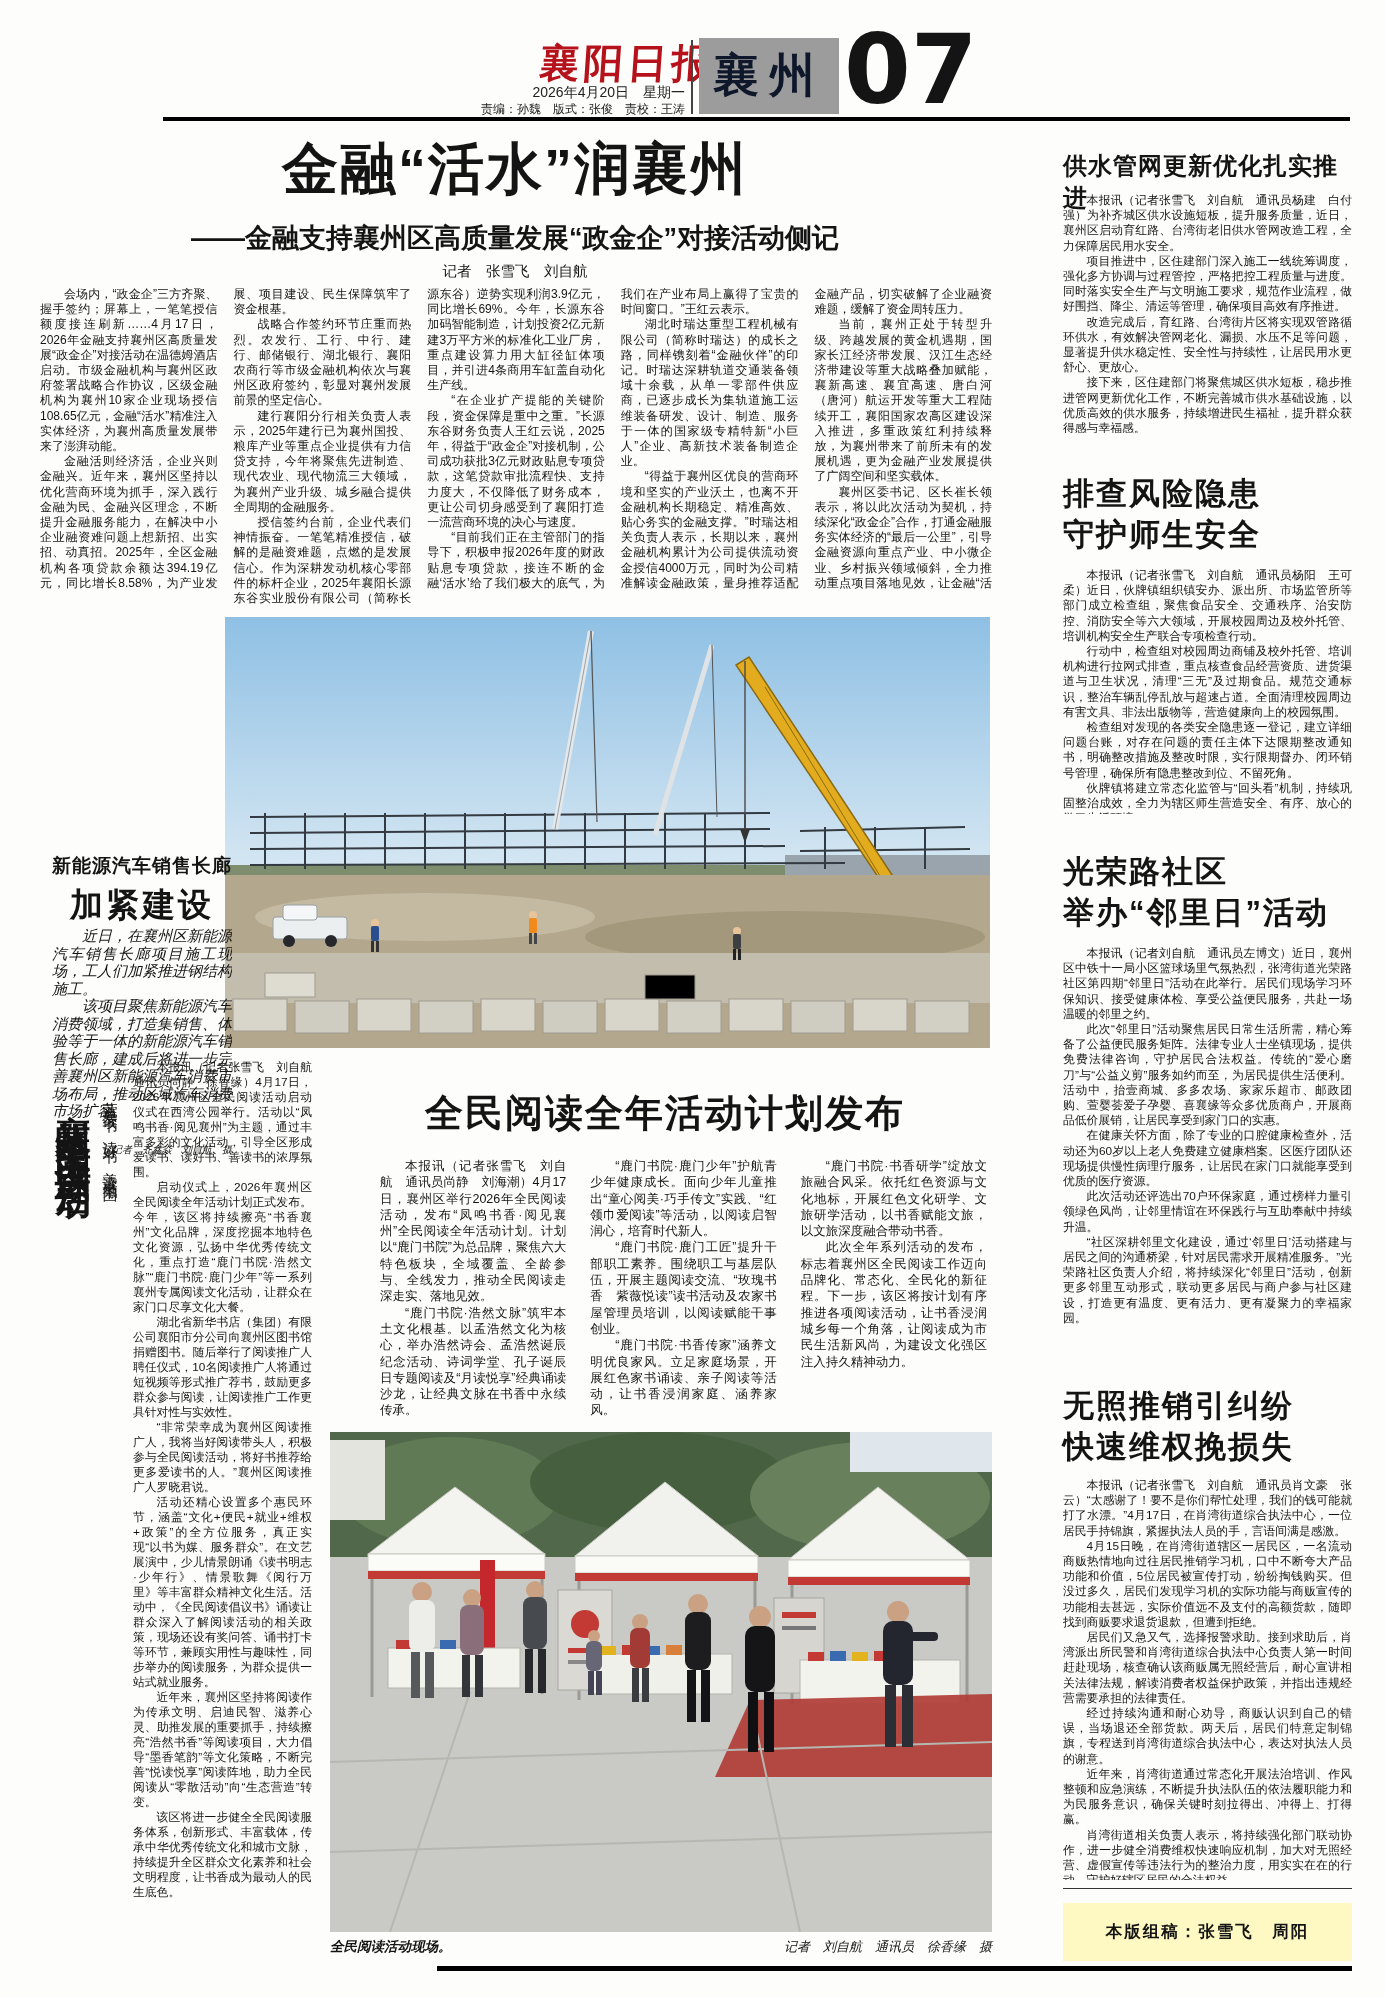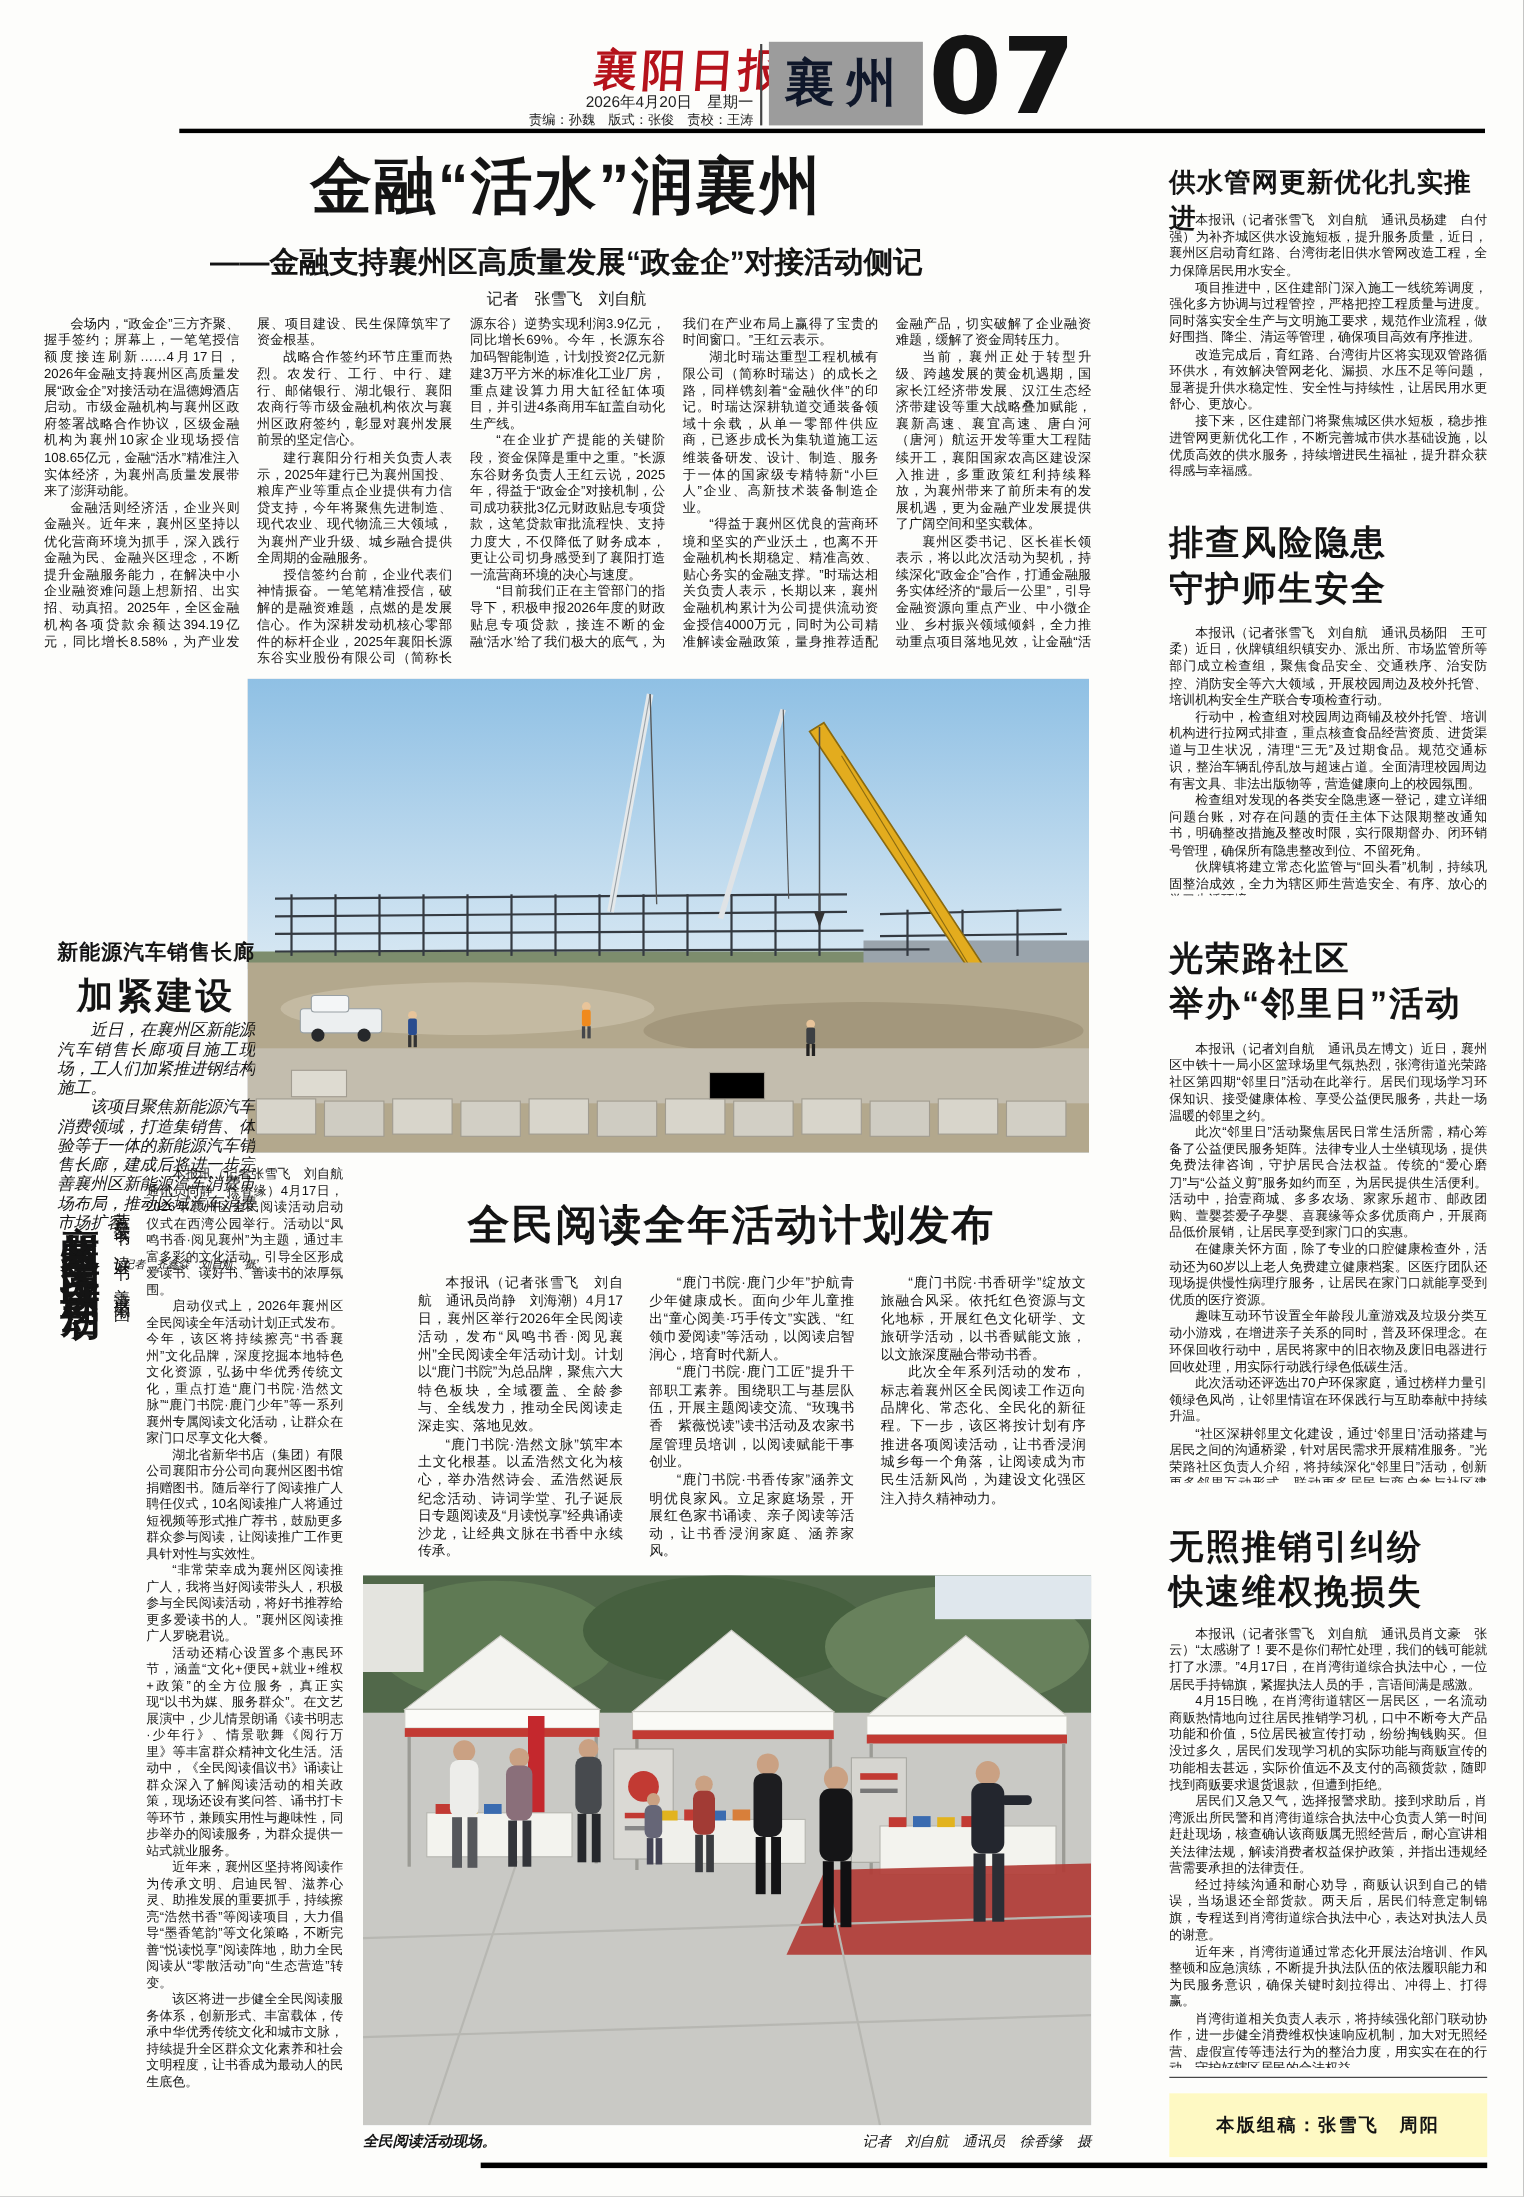--- a/index.html
+++ b/index.html
@@ -354,21 +354,20 @@
     </div>
 
   <div class="abs sb-title2" style="left:1063px;top:851px;width:289px">
     <span>光荣路社区</span><br>
     <span>举办“邻里日”活动</span>
   </div>
   <div class="abs body-text sb-body" style="left:1063px;top:946px;width:289px;height:402px">
       <p>本报讯（记者刘自航　通讯员左博文）近日，襄州区中铁十一局小区篮球场里气氛热烈，张湾街道光荣路社区第四期“邻里日”活动在此举行。居民们现场学习环保知识、接受健康体检、享受公益便民服务，共赴一场温暖的邻里之约。</p>
       <p>此次“邻里日”活动聚焦居民日常生活所需，精心筹备了公益便民服务矩阵。法律专业人士坐镇现场，提供免费法律咨询，守护居民合法权益。传统的“爱心磨刀”与“公益义剪”服务如约而至，为居民提供生活便利。活动中，抬壹商城、多多农场、家家乐超市、邮政团购、萱婴荟爱子孕婴、喜襄缘等众多优质商户，开展商品低价展销，让居民享受到家门口的实惠。</p>
       <p>在健康关怀方面，除了专业的口腔健康检查外，活动还为60岁以上老人免费建立健康档案。区医疗团队还现场提供慢性病理疗服务，让居民在家门口就能享受到优质的医疗资源。</p>
-      <p>趣味互动环节设置全年龄段儿童游戏及垃圾分类互动小游戏，在增进亲子关系的同时，普及环保理念。在环保回收行动中，居民将家中的旧衣物及废旧电器进行回收处理，用实际行动践行绿色低碳生活。</p>
       <p>此次活动还评选出70户环保家庭，通过榜样力量引领绿色风尚，让邻里情谊在环保践行与互助奉献中持续升温。</p>
       <p>“社区深耕邻里文化建设，通过‘邻里日’活动搭建与居民之间的沟通桥梁，针对居民需求开展精准服务。”光荣路社区负责人介绍，将持续深化“邻里日”活动，创新更多邻里互动形式，联动更多居民与商户参与社区建设，打造更有温度、更有活力、更有凝聚力的幸福家园。</p>
     </div>
 
   <div class="abs sb-title2" style="left:1063px;top:1385px;width:289px">
     <span>无照推销引纠纷</span><br>
     <span>快速维权挽损失</span>
   </div>
   <div class="abs body-text sb-body" style="left:1063px;top:1478px;width:289px;height:402px">
       <p>本报讯（记者张雪飞　刘自航　通讯员肖文豪　张云）“太感谢了！要不是你们帮忙处理，我们的钱可能就打了水漂。”4月17日，在肖湾街道综合执法中心，一位居民手持锦旗，紧握执法人员的手，言语间满是感激。</p>

